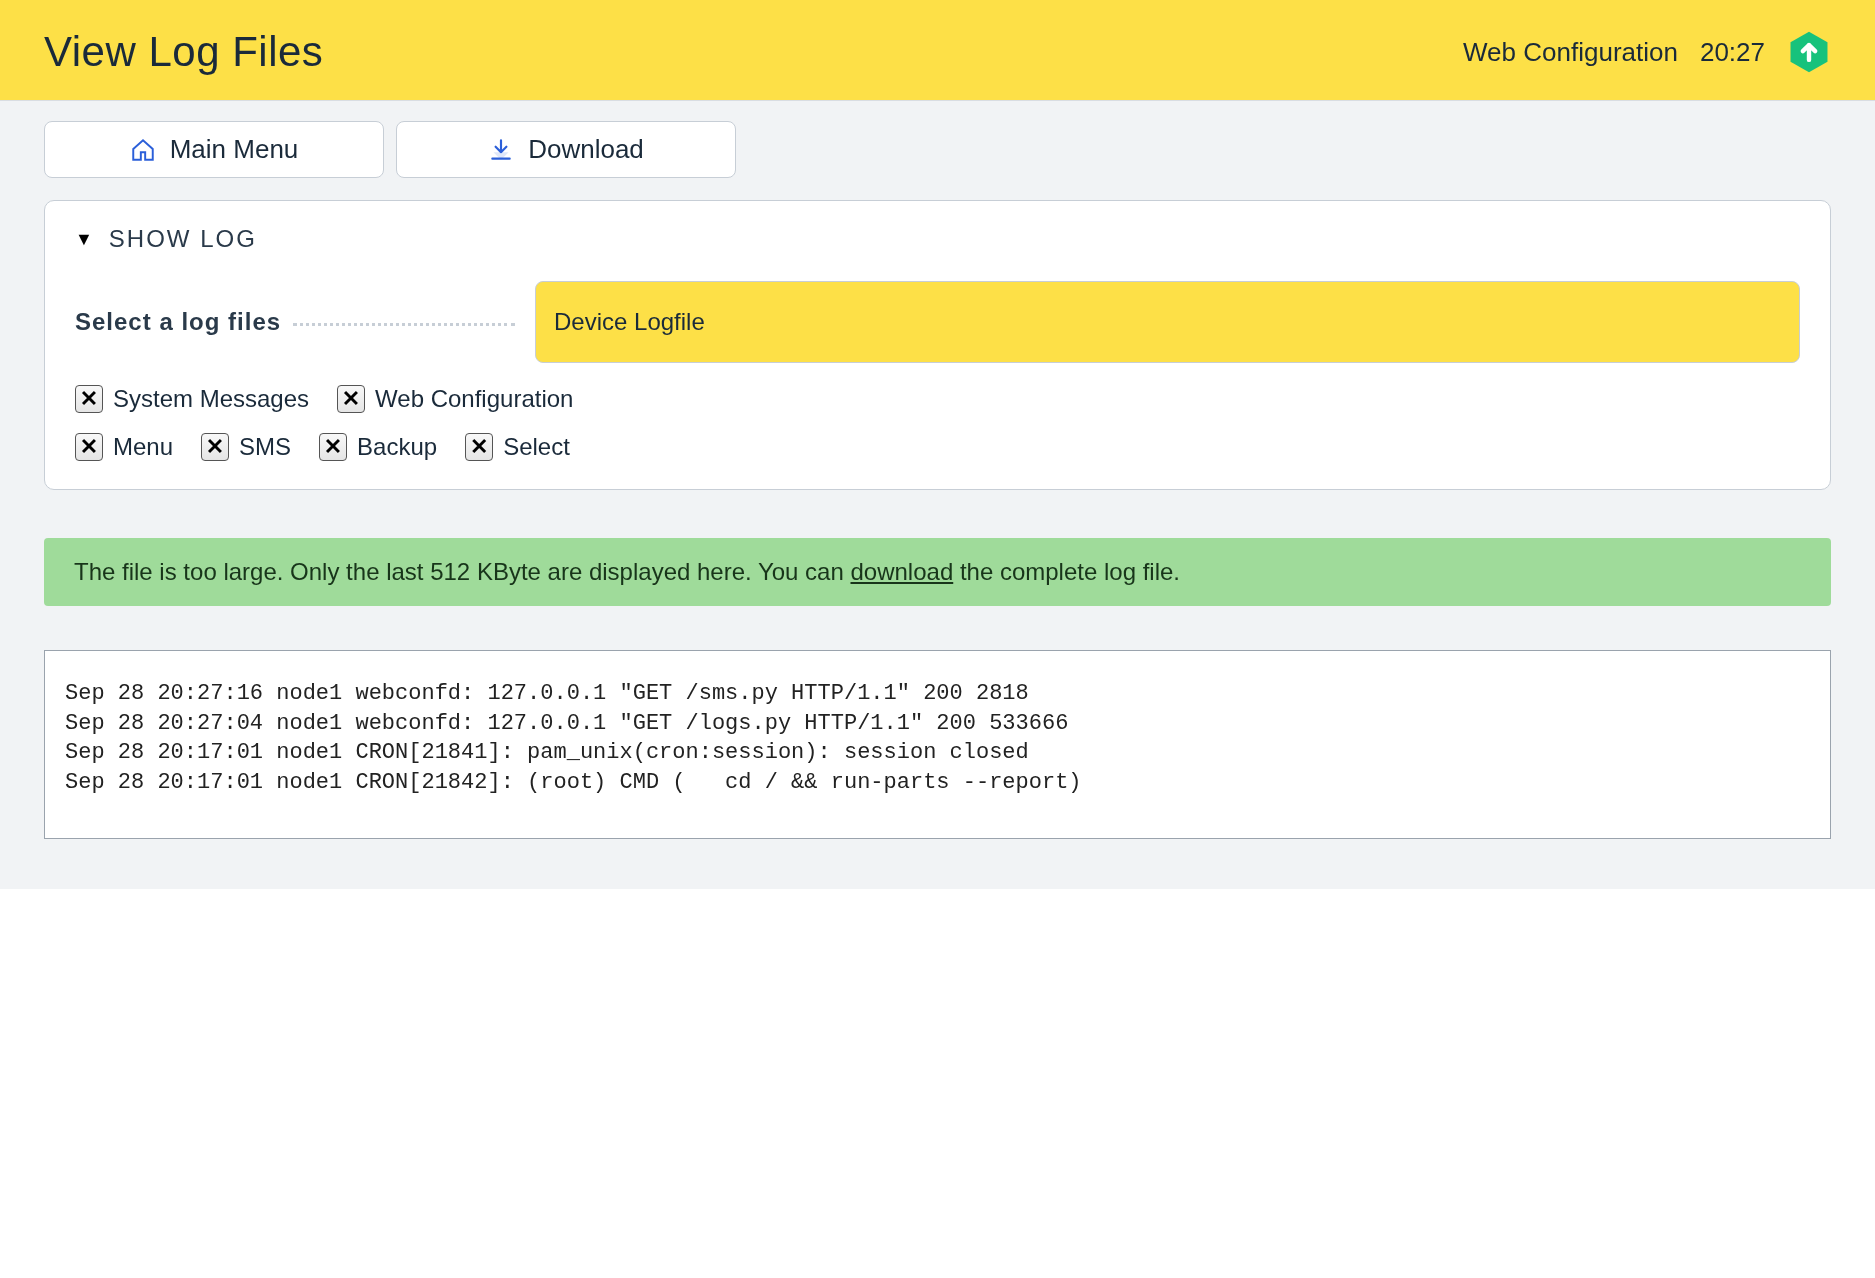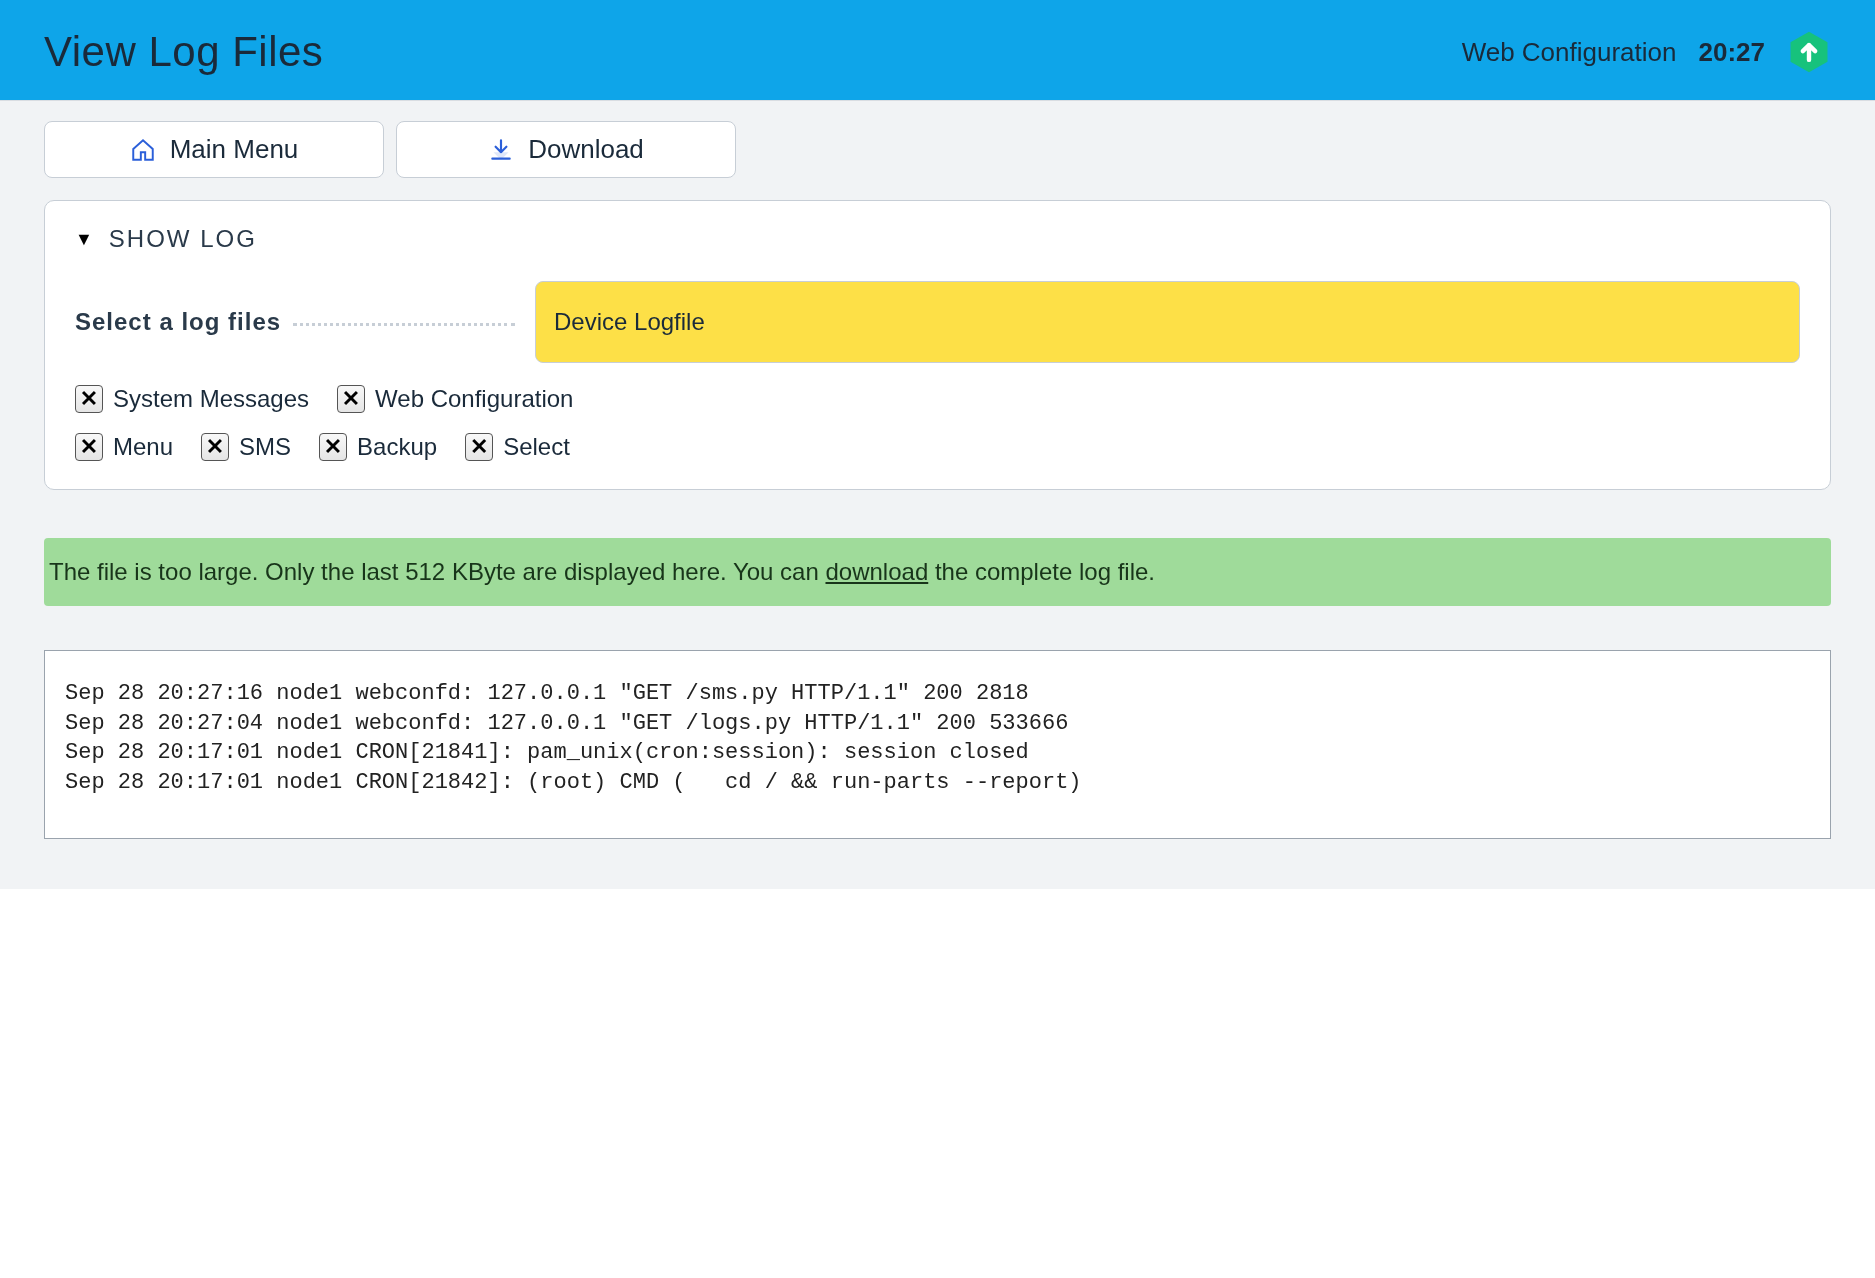--- a/index.html
+++ b/index.html
@@ -6,36 +6,36 @@
     body {
       font-family: -apple-system, BlinkMacSystemFont, "Segoe UI", Helvetica, Arial, sans-serif;
       background: #fff;
       color: #1a2a3a;
     }
     .header {
       display: flex;
       justify-content: space-between;
       padding: 28px 44px 24px 44px;
       border-bottom: 1px solid #d9dde2;
-      background: #0ea5e9;
+      background: #fde047;
     }
     .header h1 {
       font-size: 42px;
       font-weight: 500;
       color: #1a2a3a;
       letter-spacing: 0.5px;
     }
     .header-right {
       display: flex;
       align-items: center;
       gap: 22px;
       font-size: 26px;
       color: #1a2a3a;
     }
-    .header-time { font-weight: 700; }
+    .header-time { font-weight: 400; }
     .hex-icon {
       width: 44px;
       height: 44px;
       display: inline-flex;
       align-items: center;
       justify-content: center;
     }
     .content {
       background: #f1f3f5;
       padding: 20px 44px 50px 44px;
@@ -141,21 +141,21 @@
       justify-content: center;
       font-weight: 700;
       font-size: 22px;
       color: #000;
       line-height: 1;
     }
     .notice {
       margin-top: 48px;
       background: #9fdb9a;
       border-radius: 4px;
-      padding: 20px 5px;
+      padding: 20px 30px;
       font-size: 24px;
       color: #18351a;
     }
     .notice a {
       color: #18351a;
       text-decoration: underline;
       cursor: pointer;
     }
     .log-box {
       margin-top: 44px;

